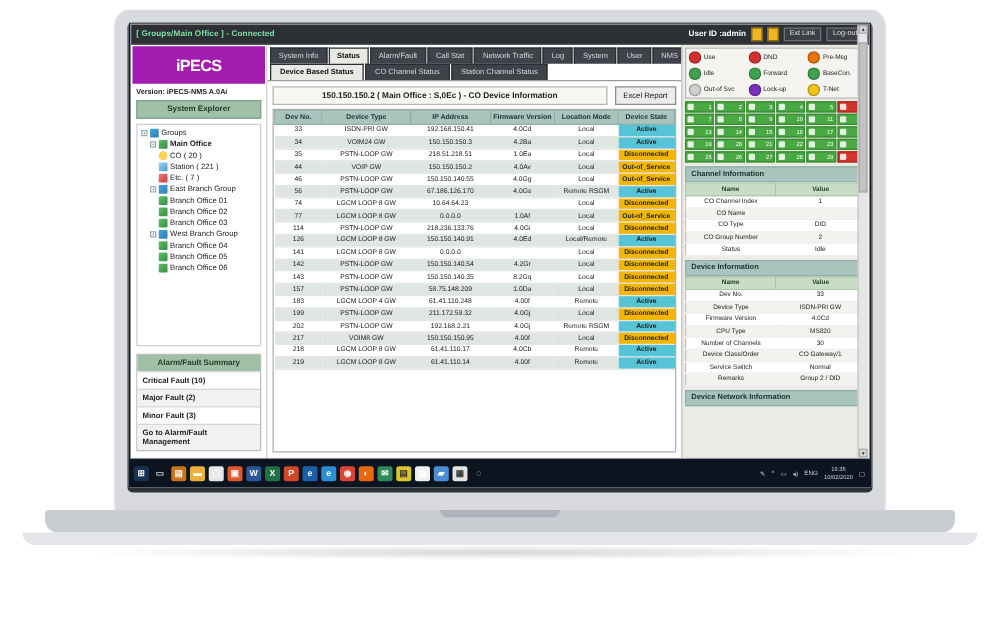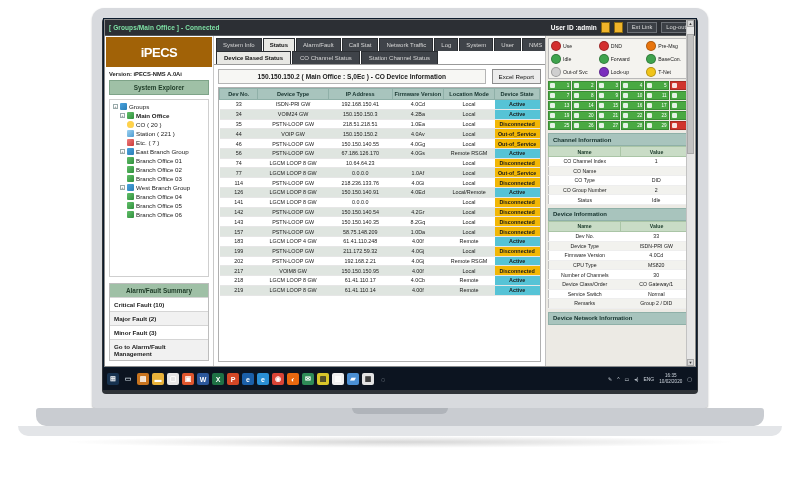--- a/index.html
+++ b/index.html
@@ -31,21 +31,21 @@
   .hdr-user{color:#ffffff;font-size:6.5px;font-weight:bold;}
   .led{width:7px;height:9px;background:#f0b429;border:1px solid #8a6a12;}
   .hdr-btn{color:#dcdcdc;font-size:5.8px;border:1px solid #6d7177;background:#3c4046;
     padding:1px 4px;line-height:7px;}
 
   
   .body-split{flex:1;display:flex;min-height:0;background:#ffffff;}
 
   
   .leftpane{width:108px;background:#ffffff;border-right:1px solid #c8c8c8;display:flex;flex-direction:column;}
-  .logo-box{height:30px;background:#a16207;display:flex;align-items:center;justify-content:center;margin:1px;}
+  .logo-box{height:30px;background:#a21caf;display:flex;align-items:center;justify-content:center;margin:1px;}
   .logo-txt{color:#ffffff;font-size:13px;font-weight:bold;letter-spacing:-0.5px;}
   .version{font-size:5.8px;color:#222;padding:3px 4px 2px;font-weight:bold;}
   .sect-title{margin:1px 4px;background:#9fc0a6;color:#1d3a26;font-size:6.4px;font-weight:bold;
     text-align:center;padding:3px 0;border:1px solid #7ea388;}
   .tree{flex:1;border:1px solid #cfcfcf;margin:3px 4px;overflow:hidden;background:#fff;padding:2px 0;}
   .tnode{display:flex;align-items:center;gap:2px;font-size:6.2px;color:#1a1a1a;padding:1px 0;white-space:nowrap;}
   .texp{width:5px;height:5px;border:1px solid #9aa;background:#fff;font-size:4px;line-height:4px;
     text-align:center;color:#444;box-sizing:border-box;}
   .ticon{width:7px;height:7px;border-radius:1px;display:inline-block;}
   .ic-groups{background:linear-gradient(135deg,#4aa3df,#2b7fb5);}

